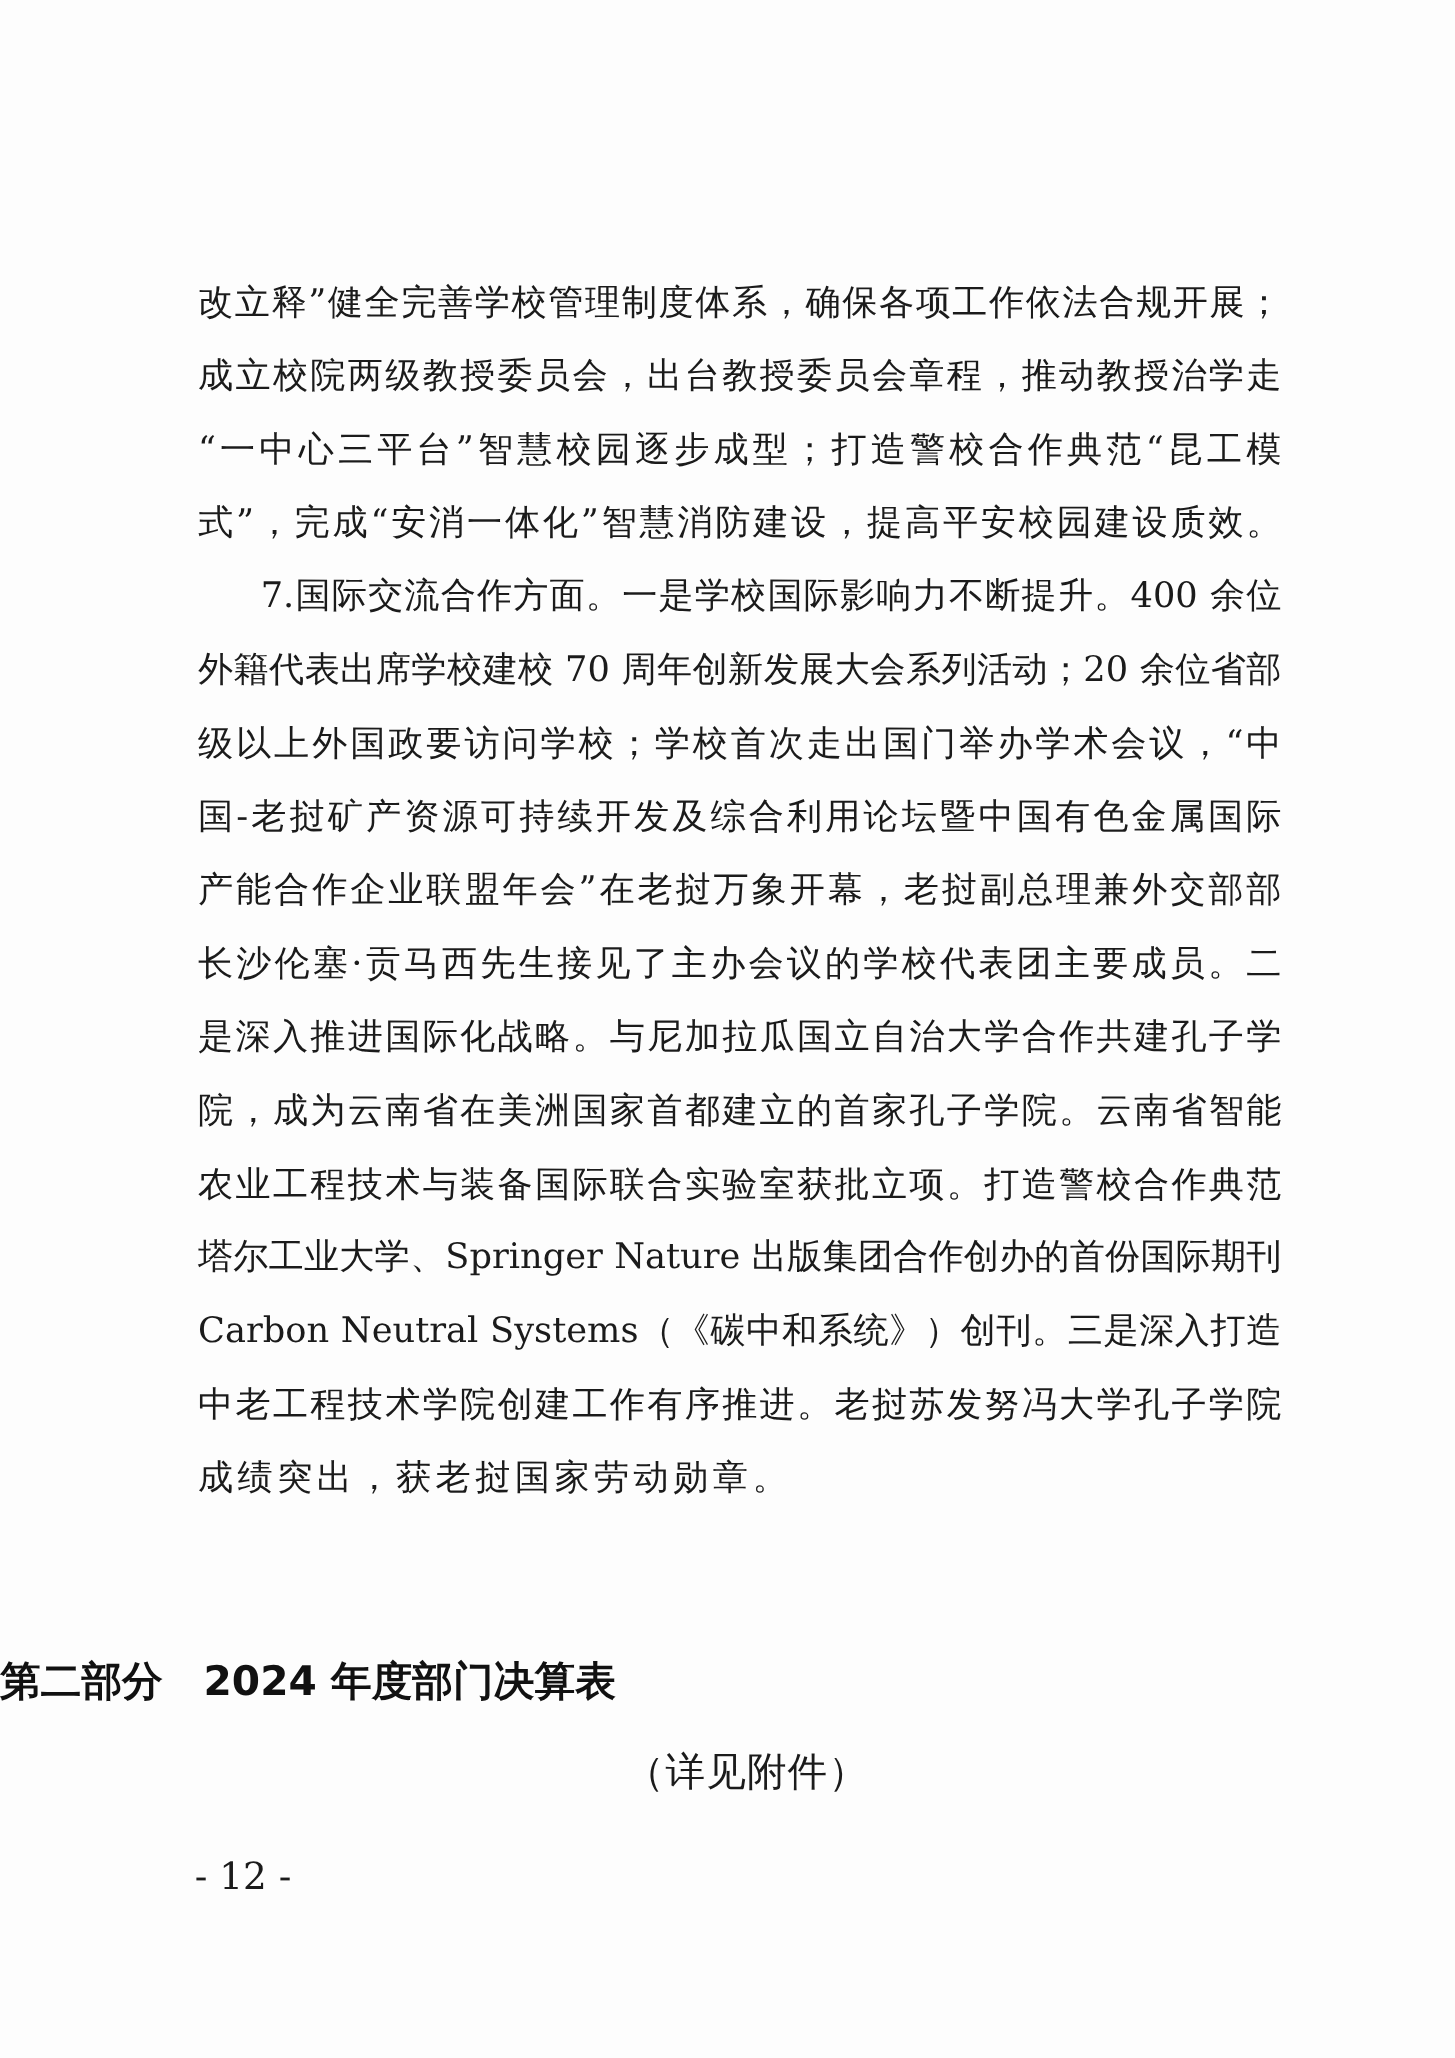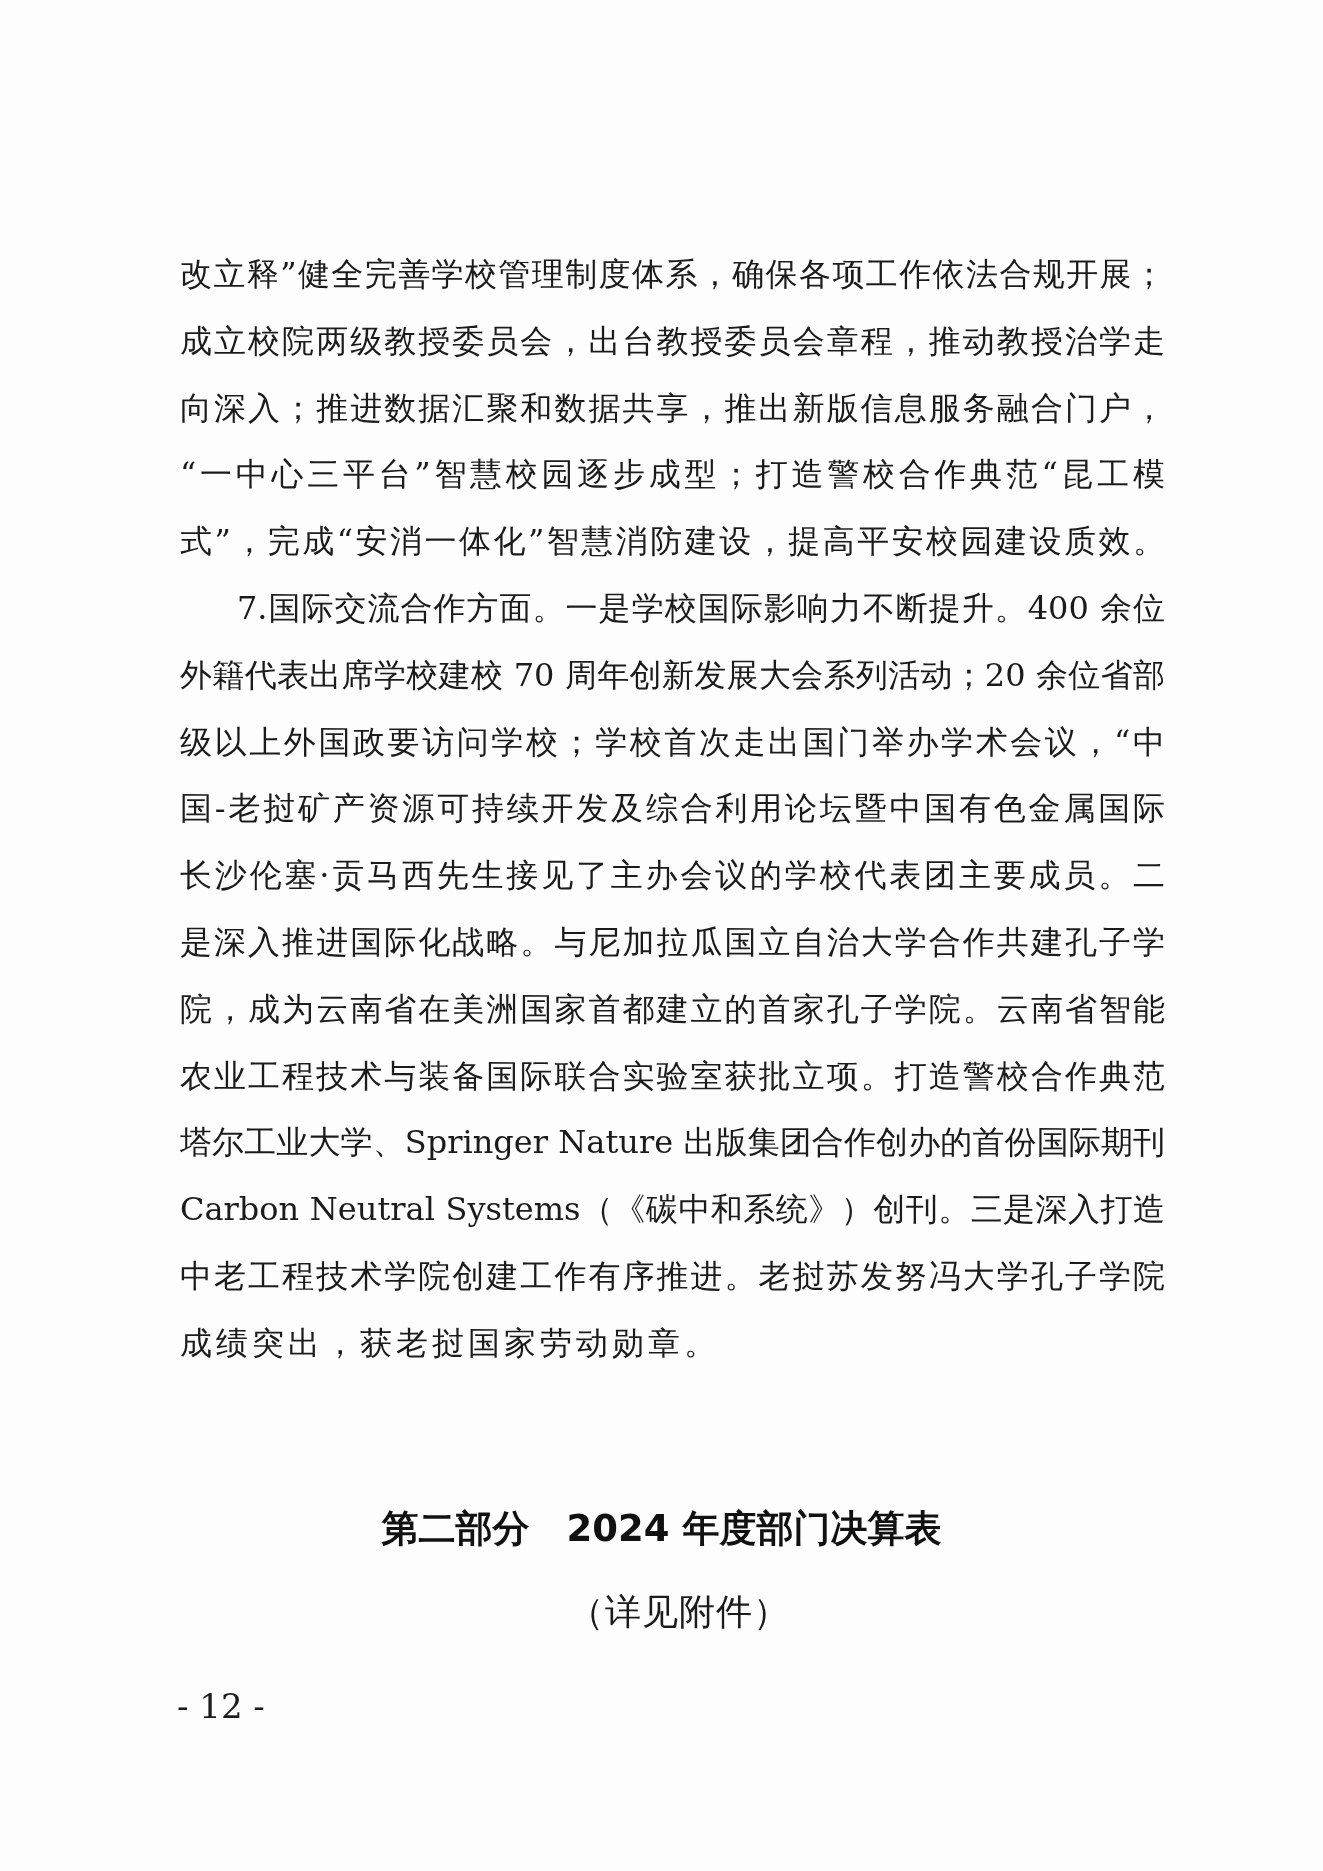--- a/index.html
+++ b/index.html
@@ -39,21 +39,20 @@
   .line.plain {
     text-align: center;
     text-align-last: left;
     letter-spacing: 4px;
   }
   .heading {
     position: absolute;
     left: 0;
     top: 1504px;
     width: 100%;
-    text-align: center;
     font-family: "DejaVu Sans", "Liberation Sans", sans-serif;
     font-weight: bold;
     font-size: 37px;
     line-height: 50px;
     color: #111;
   }
   .attachment {
     position: absolute;
     left: 568px;
     top: 1590px;
@@ -69,27 +68,27 @@
     line-height: 36px;
   }
 </style>
 </head>
 <body>
 
 <div class="page">
   <div class="body-text" id="body-lines">
       <div class="line justify">改立释”健全完善学校管理制度体系，确保各项工作依法合规开展；</div>
       <div class="line justify">成立校院两级教授委员会，出台教授委员会章程，推动教授治学走</div>
-      <div class="line justify">向深入；推进数据汇聚和数据共享，推出新版信息服务融合门户，</div>
       <div class="line justify">“一中心三平台”智慧校园逐步成型；打造警校合作典范“昆工模</div>
       <div class="line justify">式”，完成“安消一体化”智慧消防建设，提高平安校园建设质效。</div>
       <div class="line justify indent">7.国际交流合作方面。一是学校国际影响力不断提升。400 余位</div>
       <div class="line justify">外籍代表出席学校建校 70 周年创新发展大会系列活动；20 余位省部</div>
       <div class="line justify">级以上外国政要访问学校；学校首次走出国门举办学术会议，“中</div>
       <div class="line justify">国-老挝矿产资源可持续开发及综合利用论坛暨中国有色金属国际</div>
+      <div class="line justify">产能合作企业联盟年会”在老挝万象开幕，老挝副总理兼外交部部</div>
       <div class="line justify">长沙伦塞·贡马西先生接见了主办会议的学校代表团主要成员。二</div>
       <div class="line justify">是深入推进国际化战略。与尼加拉瓜国立自治大学合作共建孔子学</div>
       <div class="line justify">院，成为云南省在美洲国家首都建立的首家孔子学院。云南省智能</div>
       <div class="line justify">农业工程技术与装备国际联合实验室获批立项。打造警校合作典范</div>
       <div class="line justify">塔尔工业大学、Springer Nature 出版集团合作创办的首份国际期刊</div>
       <div class="line justify">Carbon Neutral Systems（《碳中和系统》）创刊。三是深入打造</div>
       <div class="line justify">中老工程技术学院创建工作有序推进。老挝苏发努冯大学孔子学院</div>
       <div class="line plain">成绩突出，获老挝国家劳动勋章。</div>
     </div>
   <div class="heading">第二部分　2024 年度部门决算表</div>

